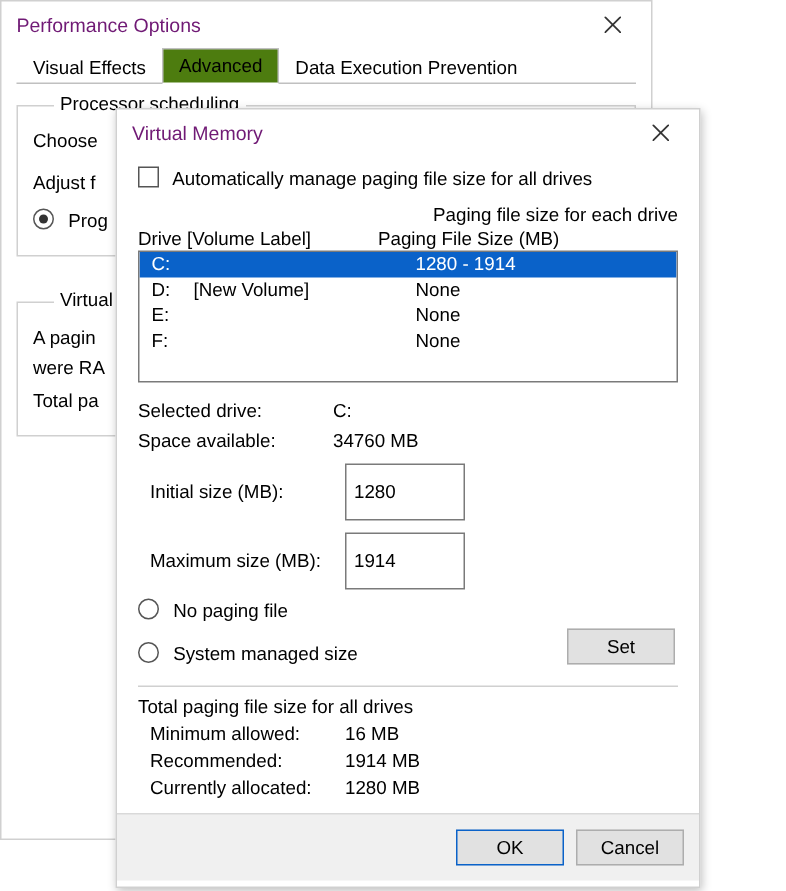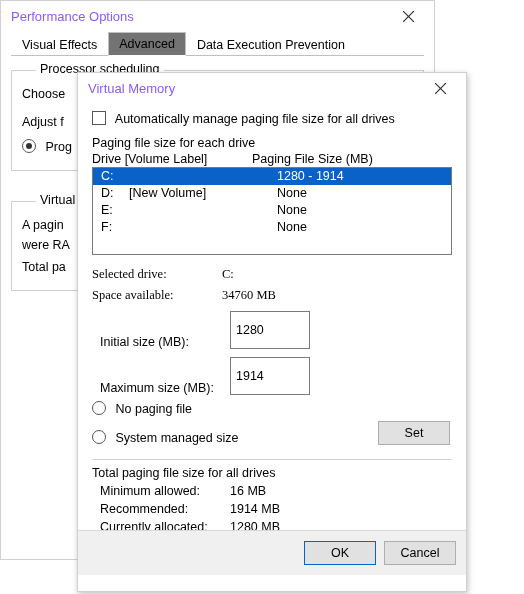--- a/index.html
+++ b/index.html
@@ -22,21 +22,21 @@
   }
   .titlebar {
     display: flex;
     align-items: center;
     justify-content: space-between;
     height: 30px;
     padding: 0 6px 0 10px;
     font-size: 13px;
   }
   .titlebar .title {
-    color: #8b5cf6;
+    color: #701a75;
   }
   .close-x {
     width: 40px;
     height: 24px;
     display: flex;
     align-items: center;
     justify-content: center;
     cursor: default;
   }
   .close-x svg { width: 11px; height: 11px; }
@@ -55,21 +55,21 @@
     padding: 4px 10px;
     border: 1px solid transparent;
     border-bottom: none;
     position: relative;
     top: 1px;
     cursor: default;
     font-size: 12.5px;
   }
   .tab.active {
     border-color: #c0c0c0;
-    background: #737373;
+    background: #4d7c0f;
     border-bottom: 1px solid #fff;
   }
 
   .groupbox {
     border: 1px solid #d0d0d0;
     margin-top: 14px;
     padding: 10px 10px 10px 10px;
     position: relative;
   }
   .groupbox > .gb-title {
@@ -149,28 +149,27 @@
   .drive-row .l { width: 148px;}
   .drive-row .p { flex:1; }
   .drive-row.selected {
     background: #0a62c9;
     color: #fff;
   }
 
   .info-row {
     display: flex;
     margin-top: 6px;
-    font-family: Liberation Serif, serif;
   }
   .info-row .k { width: 130px; }
   .info-row .v { }
 
   .sizerow {
     display: flex;
-    align-items: flex-end;
+    align-items: center;
     margin-top: 8px;
   }
   .sizerow .k { width: 130px; padding-left:8px;}
   .num-input {
     width: 80px;
     height: 34px;
     border: 1px solid #7a7a7a;
     padding: 18px 5px;
     font-family: inherit;
     font-size: 12.5px;
@@ -202,21 +201,21 @@
   .totals .trow { display:flex; margin-top:4px;}
   .totals .trow .k { width: 130px; padding-left:8px;}
   .button-bar {
     display: flex;
     justify-content: flex-end;
     gap: 8px;
     padding: 10px 10px 10px 10px;
     background:#f0f0f0;
     border-top:1px solid #d9d9d9;
     position:absolute;
-    bottom:16px; left:0; right:0;
+    bottom:4px; left:0; right:0;
   }
   .btn.primary {
     border-color:#0a62c9;
   }
   .radio-row{ margin-top:8px;}
   .radio-row.sub{margin-top:6px;}
 </style>
 </head>
 <body>
 
@@ -266,21 +265,21 @@
         </svg>
     </span>
   </div>
 
   <div class="vm-body">
     <div>
       <span class="checkbox"></span>
       <span>Automatically manage paging file size for all drives</span>
     </div>
 
-    <div class="sec-label" style="margin-top:10px;">Paging file size for each drive</div>
+    <div class="sec-label" style="margin-top:10px;text-align:right;">Paging file size for each drive</div>
     <div class="drive-header">
       <span class="col1">Drive  [Volume Label]</span>
       <span>Paging File Size (MB)</span>
     </div>
     <div class="drive-list">
       <div class="drive-row selected">
         <span class="d">C:</span>
         <span class="l"></span>
         <span class="p">1280 - 1914</span>
       </div>

